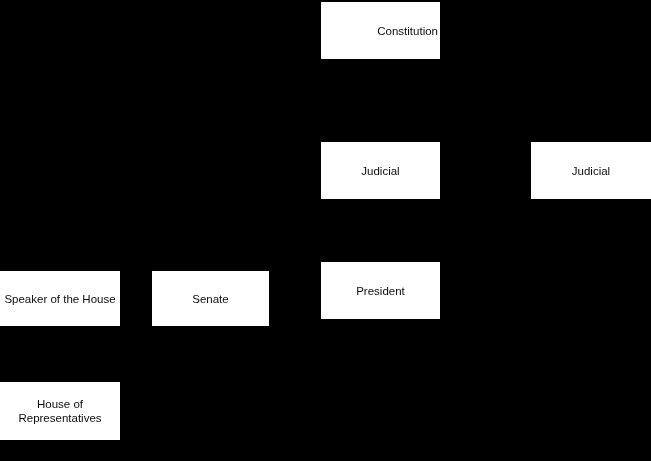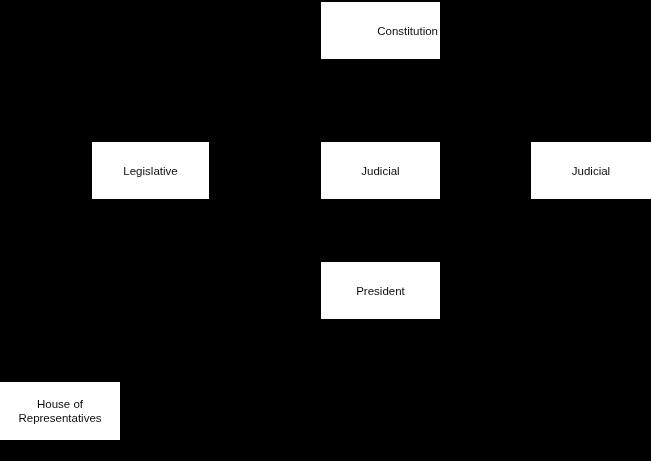--- a/index.html
+++ b/index.html
@@ -37,33 +37,36 @@
 </style>
 </head>
 <body>
 
 <div id="diagram-canvas">
 
   <div class="node-box" style="left:320px; top:1px; width:121px; height:59px;justify-content:flex-end;">
     <span class="node-label">Constitution</span>
   </div>
 
-  <div class="node-box" style="left:91px; top:141px; width:119px; height:59px;">
-    <span class="node-label">Legislative</span>
-  </div>
 
   <div class="node-box" style="left:320px; top:141px; width:121px; height:59px;">
     <span class="node-label">Judicial</span>
   </div>
 
   <div class="node-box" style="left:530px; top:141px; width:122px; height:59px;text-align:right;">
     <span class="node-label">Judicial</span>
   </div>
 
+  <div class="node-box" style="left:-1px; top:270px; width:122px; height:57px;">
+    <span class="node-label">Speaker of the House</span>
+  </div>
 
+  <div class="node-box" style="left:151px; top:270px; width:119px; height:57px;">
+    <span class="node-label">Senate</span>
+  </div>
 
   <div class="node-box" style="left:320px; top:261px; width:121px; height:59px;">
     <span class="node-label">President</span>
   </div>
 
 
   <div class="node-box" style="left:-1px; top:381px; width:122px; height:60px;">
     <span class="node-label">House of
 Representatives</span>
   </div>

